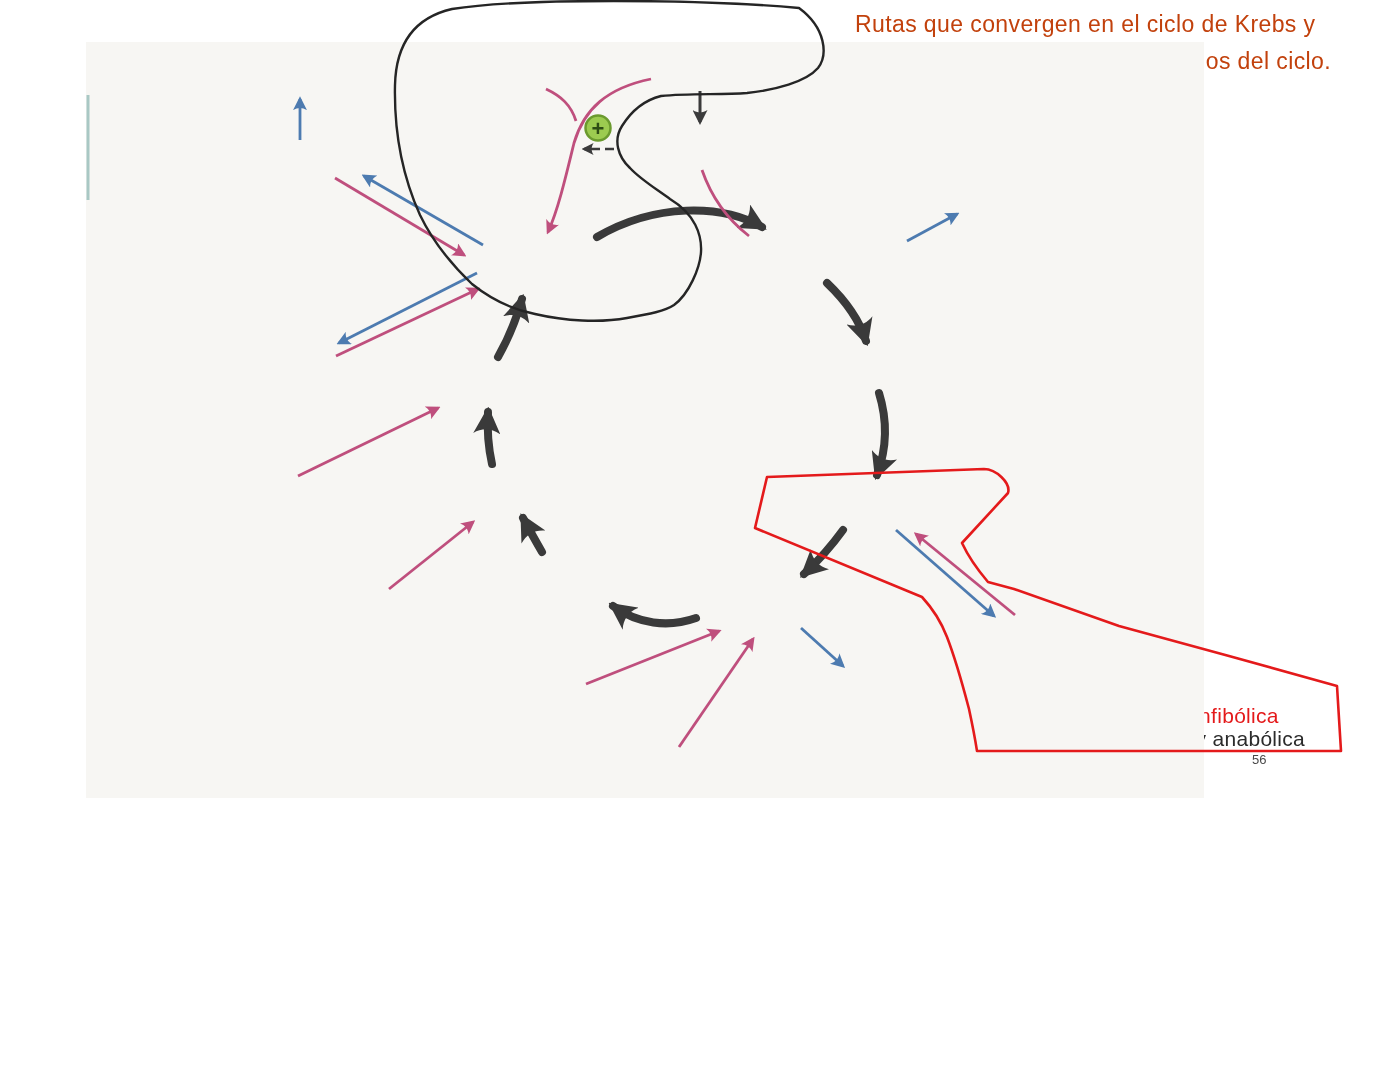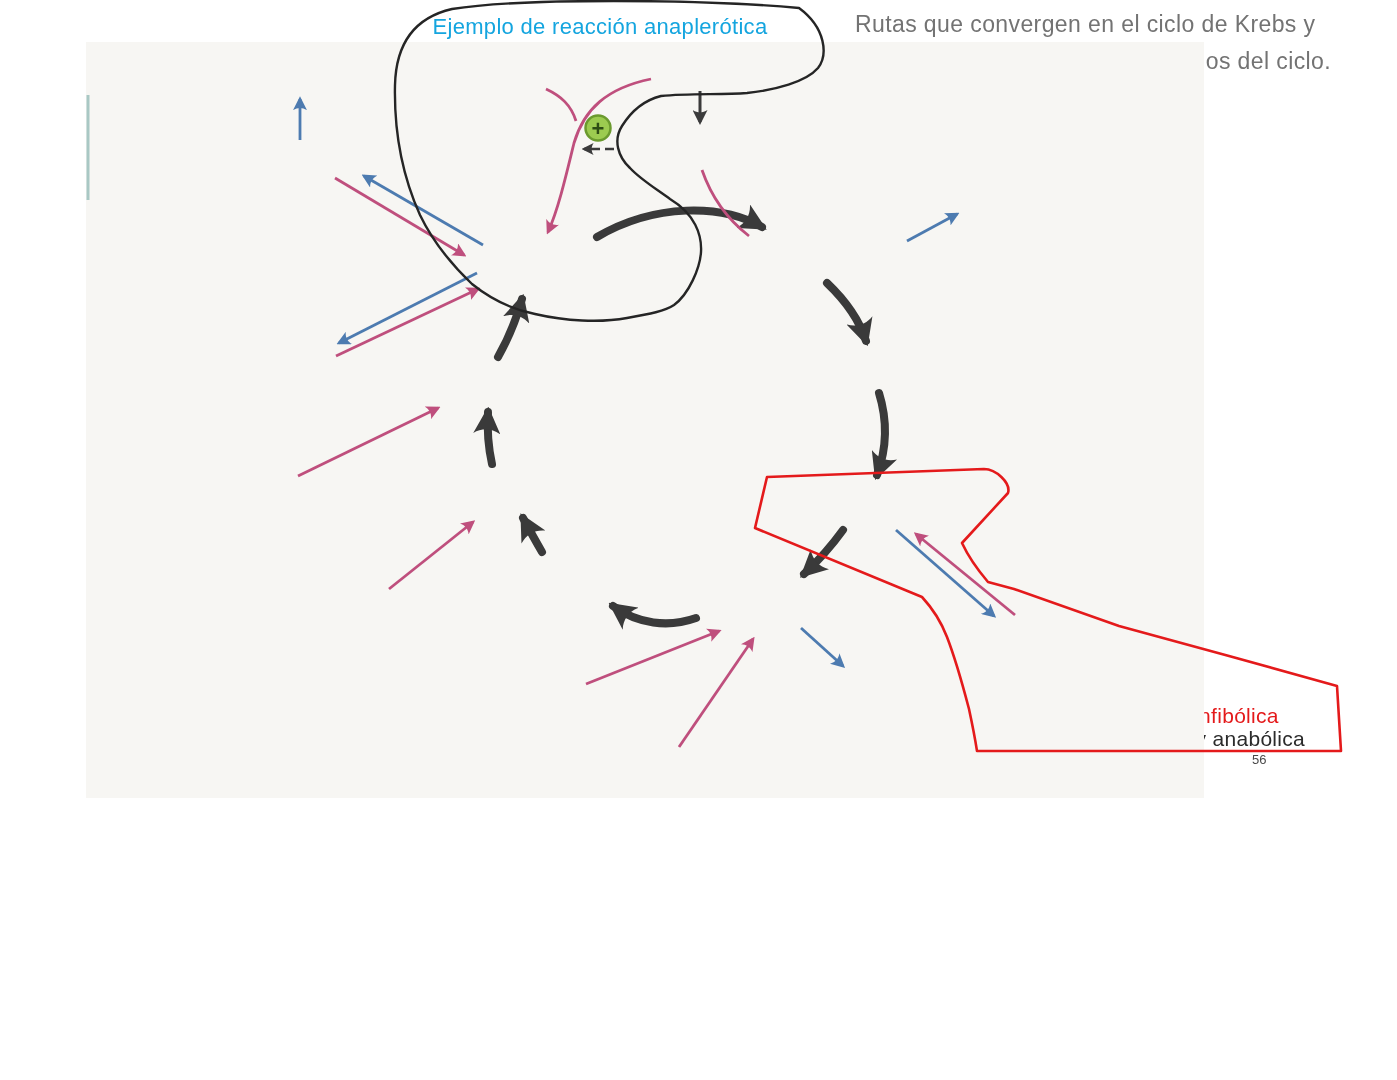--- a/index.html
+++ b/index.html
@@ -18,21 +18,21 @@
     position:absolute;display:flex;align-items:center;justify-content:center;
     background:#fdfdfc;border:2.5px solid #66666a;border-radius:10px;
     color:#39393b;font-weight:bold;font-size:22px;box-shadow:0 1px 0 rgba(0,0,0,0.12);
   }
   .tbox{
     position:absolute;display:flex;align-items:center;justify-content:center;
     background:#c9d3ef;border:2px solid #8d9dd8;border-radius:8px;
     color:#3a5ab2;font-weight:bold;font-size:21px;box-shadow:0 1px 1px rgba(0,0,0,0.15);
   }
   .heading{
-    position:absolute;left:855px;top:6px;color:#737373;font-size:23px;line-height:37px;letter-spacing:0.4px;
+    position:absolute;left:855px;top:6px;color:#c2410c;font-size:23px;line-height:37px;letter-spacing:0.4px;
   }
   .anapler{position:absolute;left:600px;top:15px;transform:translateX(-50%);color:#14a5df;font-size:22px;letter-spacing:0.3px;}
   .redtitle{position:absolute;left:985px;top:704px;color:#e41a1b;font-size:21px;letter-spacing:0.3px;}
   .redsub{position:absolute;left:975px;top:727px;color:#2b2b2b;font-size:21px;letter-spacing:0.3px;}
   .pagenum{position:absolute;left:1252px;top:752px;color:#4a4a4a;font-size:13px;}
   sub.co2s{font-size:14px;vertical-align:-4px;font-weight:bold;}
 </style>
 </head>
 <body>
 
@@ -97,21 +97,20 @@
       <circle cx="598" cy="128" r="12.5" fill="#9ccb50" stroke="#6b9a2e" stroke-width="2.5"></circle>
       <text x="598" y="136" text-anchor="middle" font-size="22" font-weight="bold" fill="#2e4d14">+</text>
     </g>
   </svg>
 
   <div class="lbl heading">
     <div>Rutas que convergen en el ciclo de Krebs y</div>
     <div>permiten reponer los intermediarios del ciclo.</div>
   </div>
 
-  <div class="lbl anapler">Ejemplo de reacción anaplerótica</div>
 
   <div class="lbl ctr" style="left:296px;top:57px;font-size:23px;color:#3a6096;font-weight:bold;">Glucosa</div>
   <div class="lbl darktx" style="left:205px;top:140px;">Fosfoenolpiruvato</div>
   <div class="lbl darktx" style="left:502px;top:64px;"><span>CO</span><sub class="co2s">2</sub></div>
   <div class="lbl ctr darktx" style="left:701px;top:59px;">Piruvato</div>
 
   <div class="lbl ctr cyan" style="left:494px;top:114px;">
     <div>Piruvato</div>
     <div>carboxilasa</div>
   </div>

